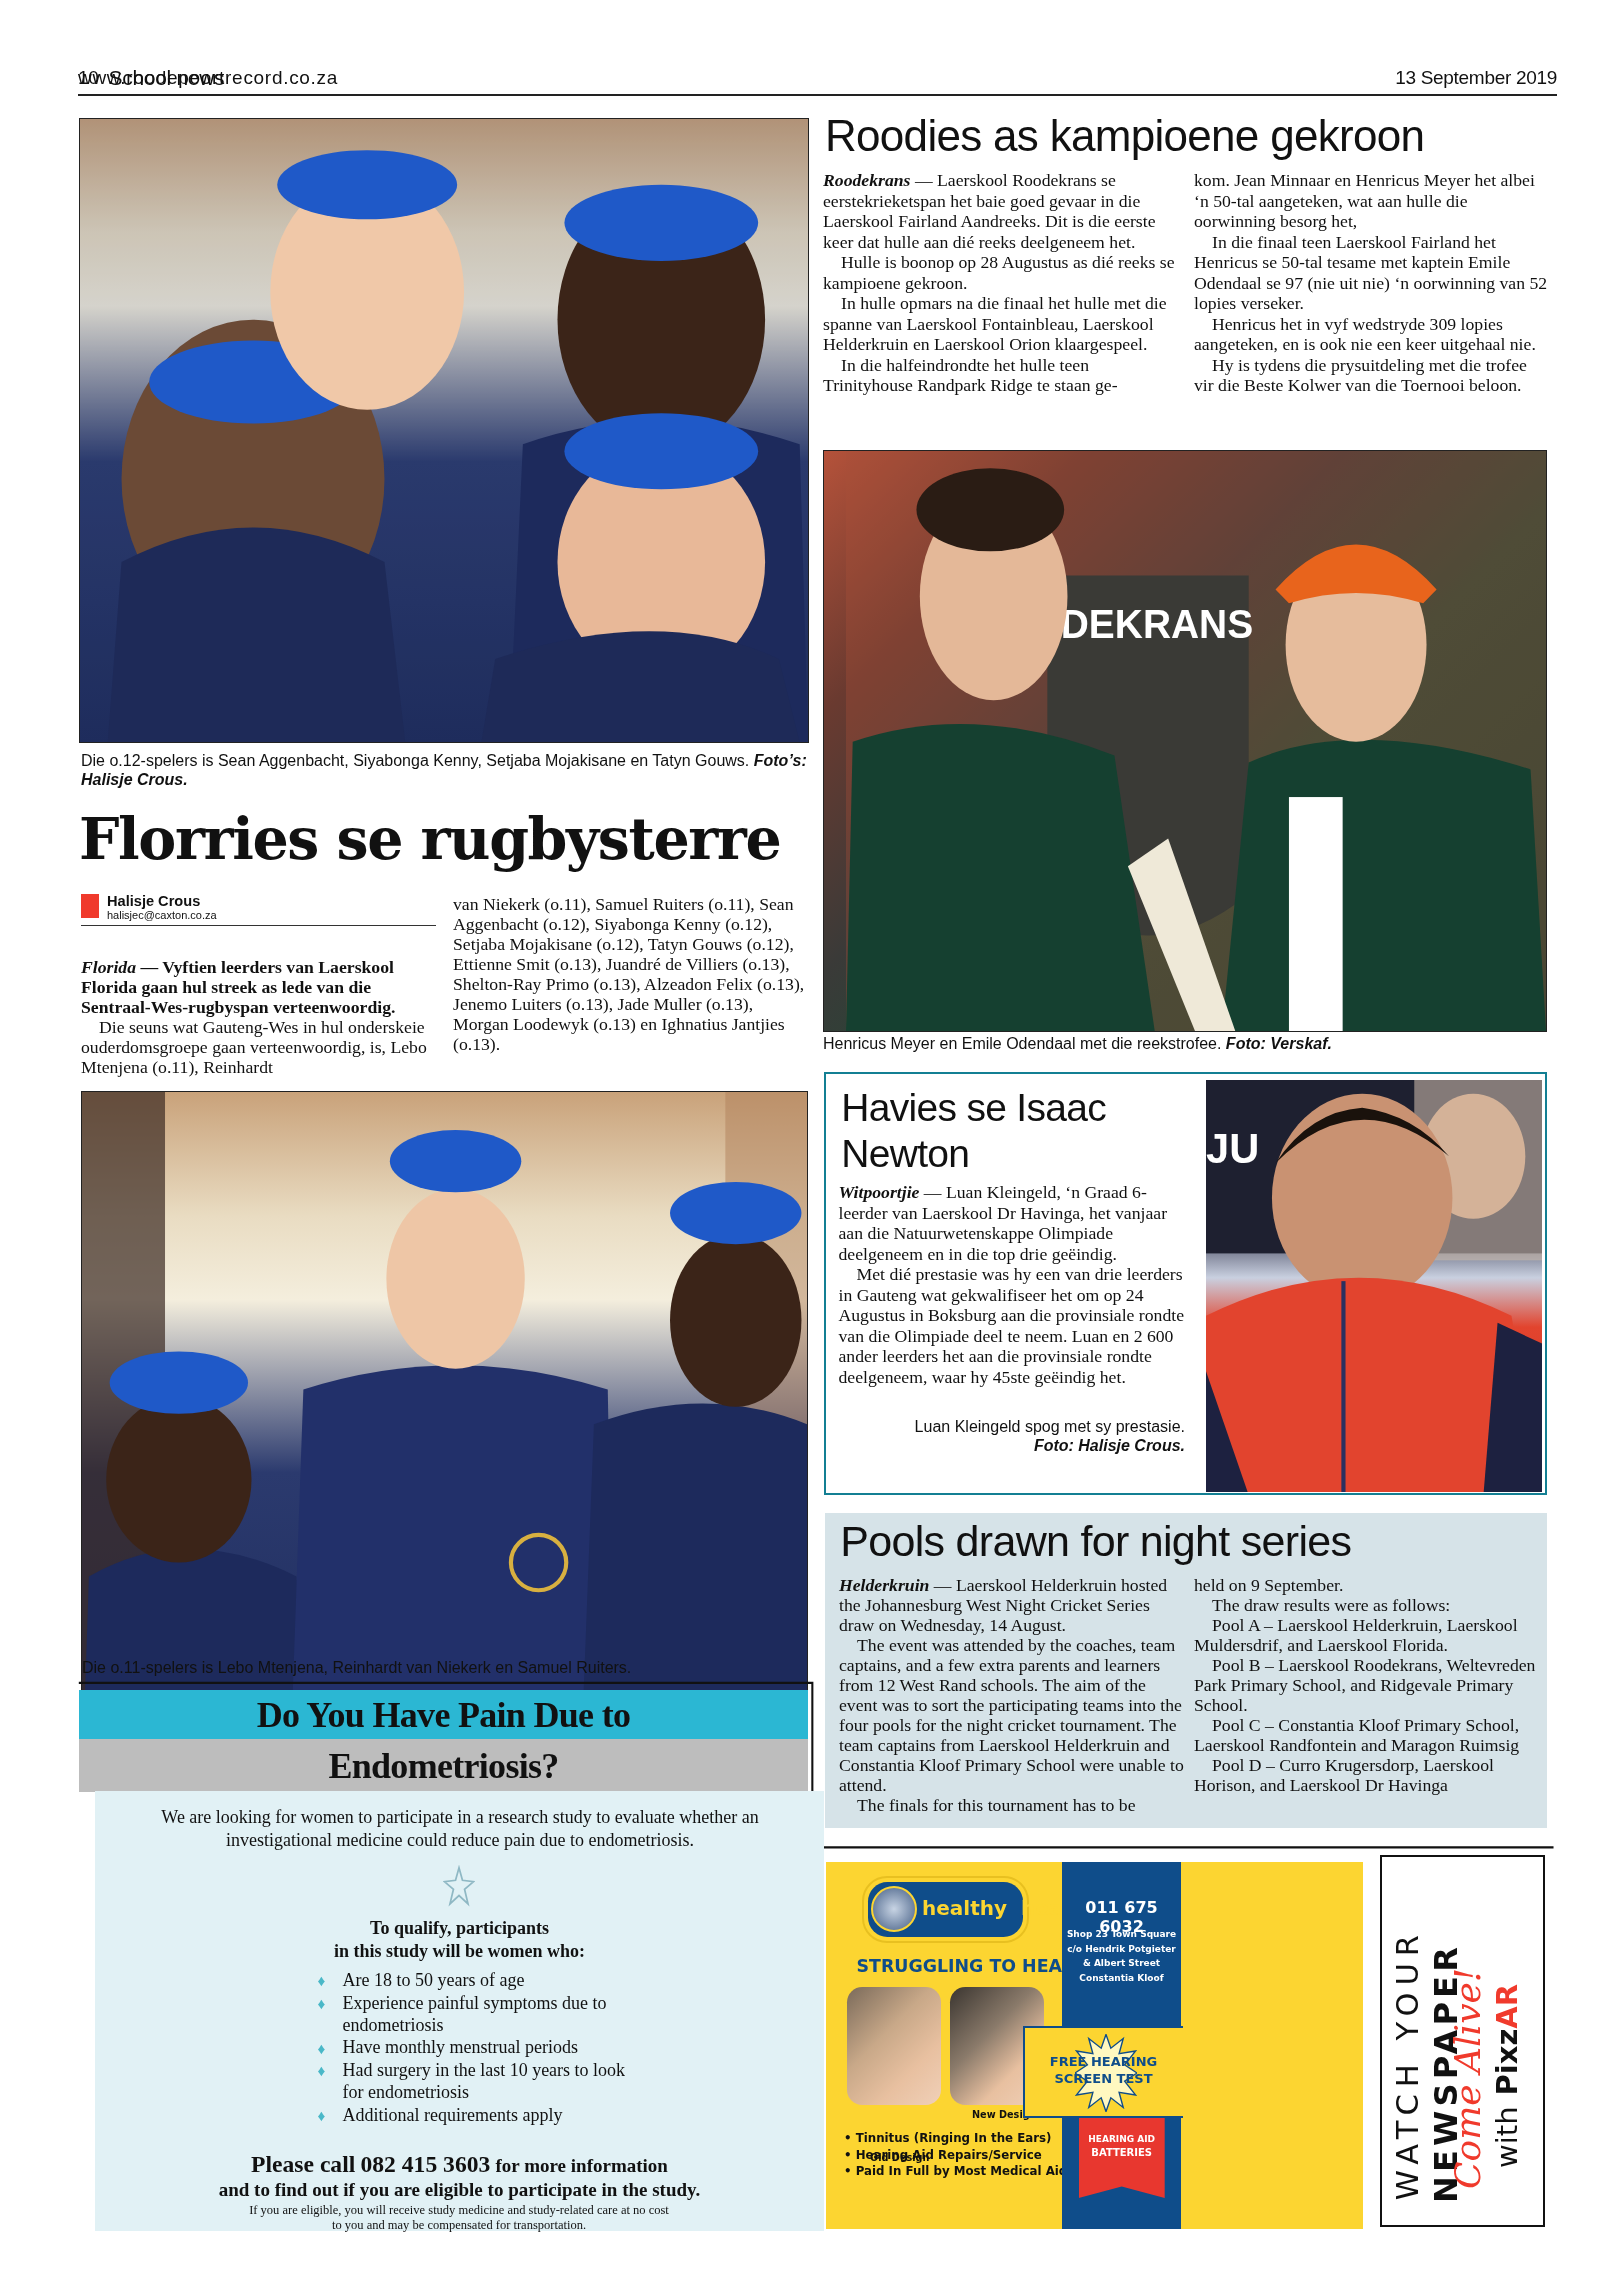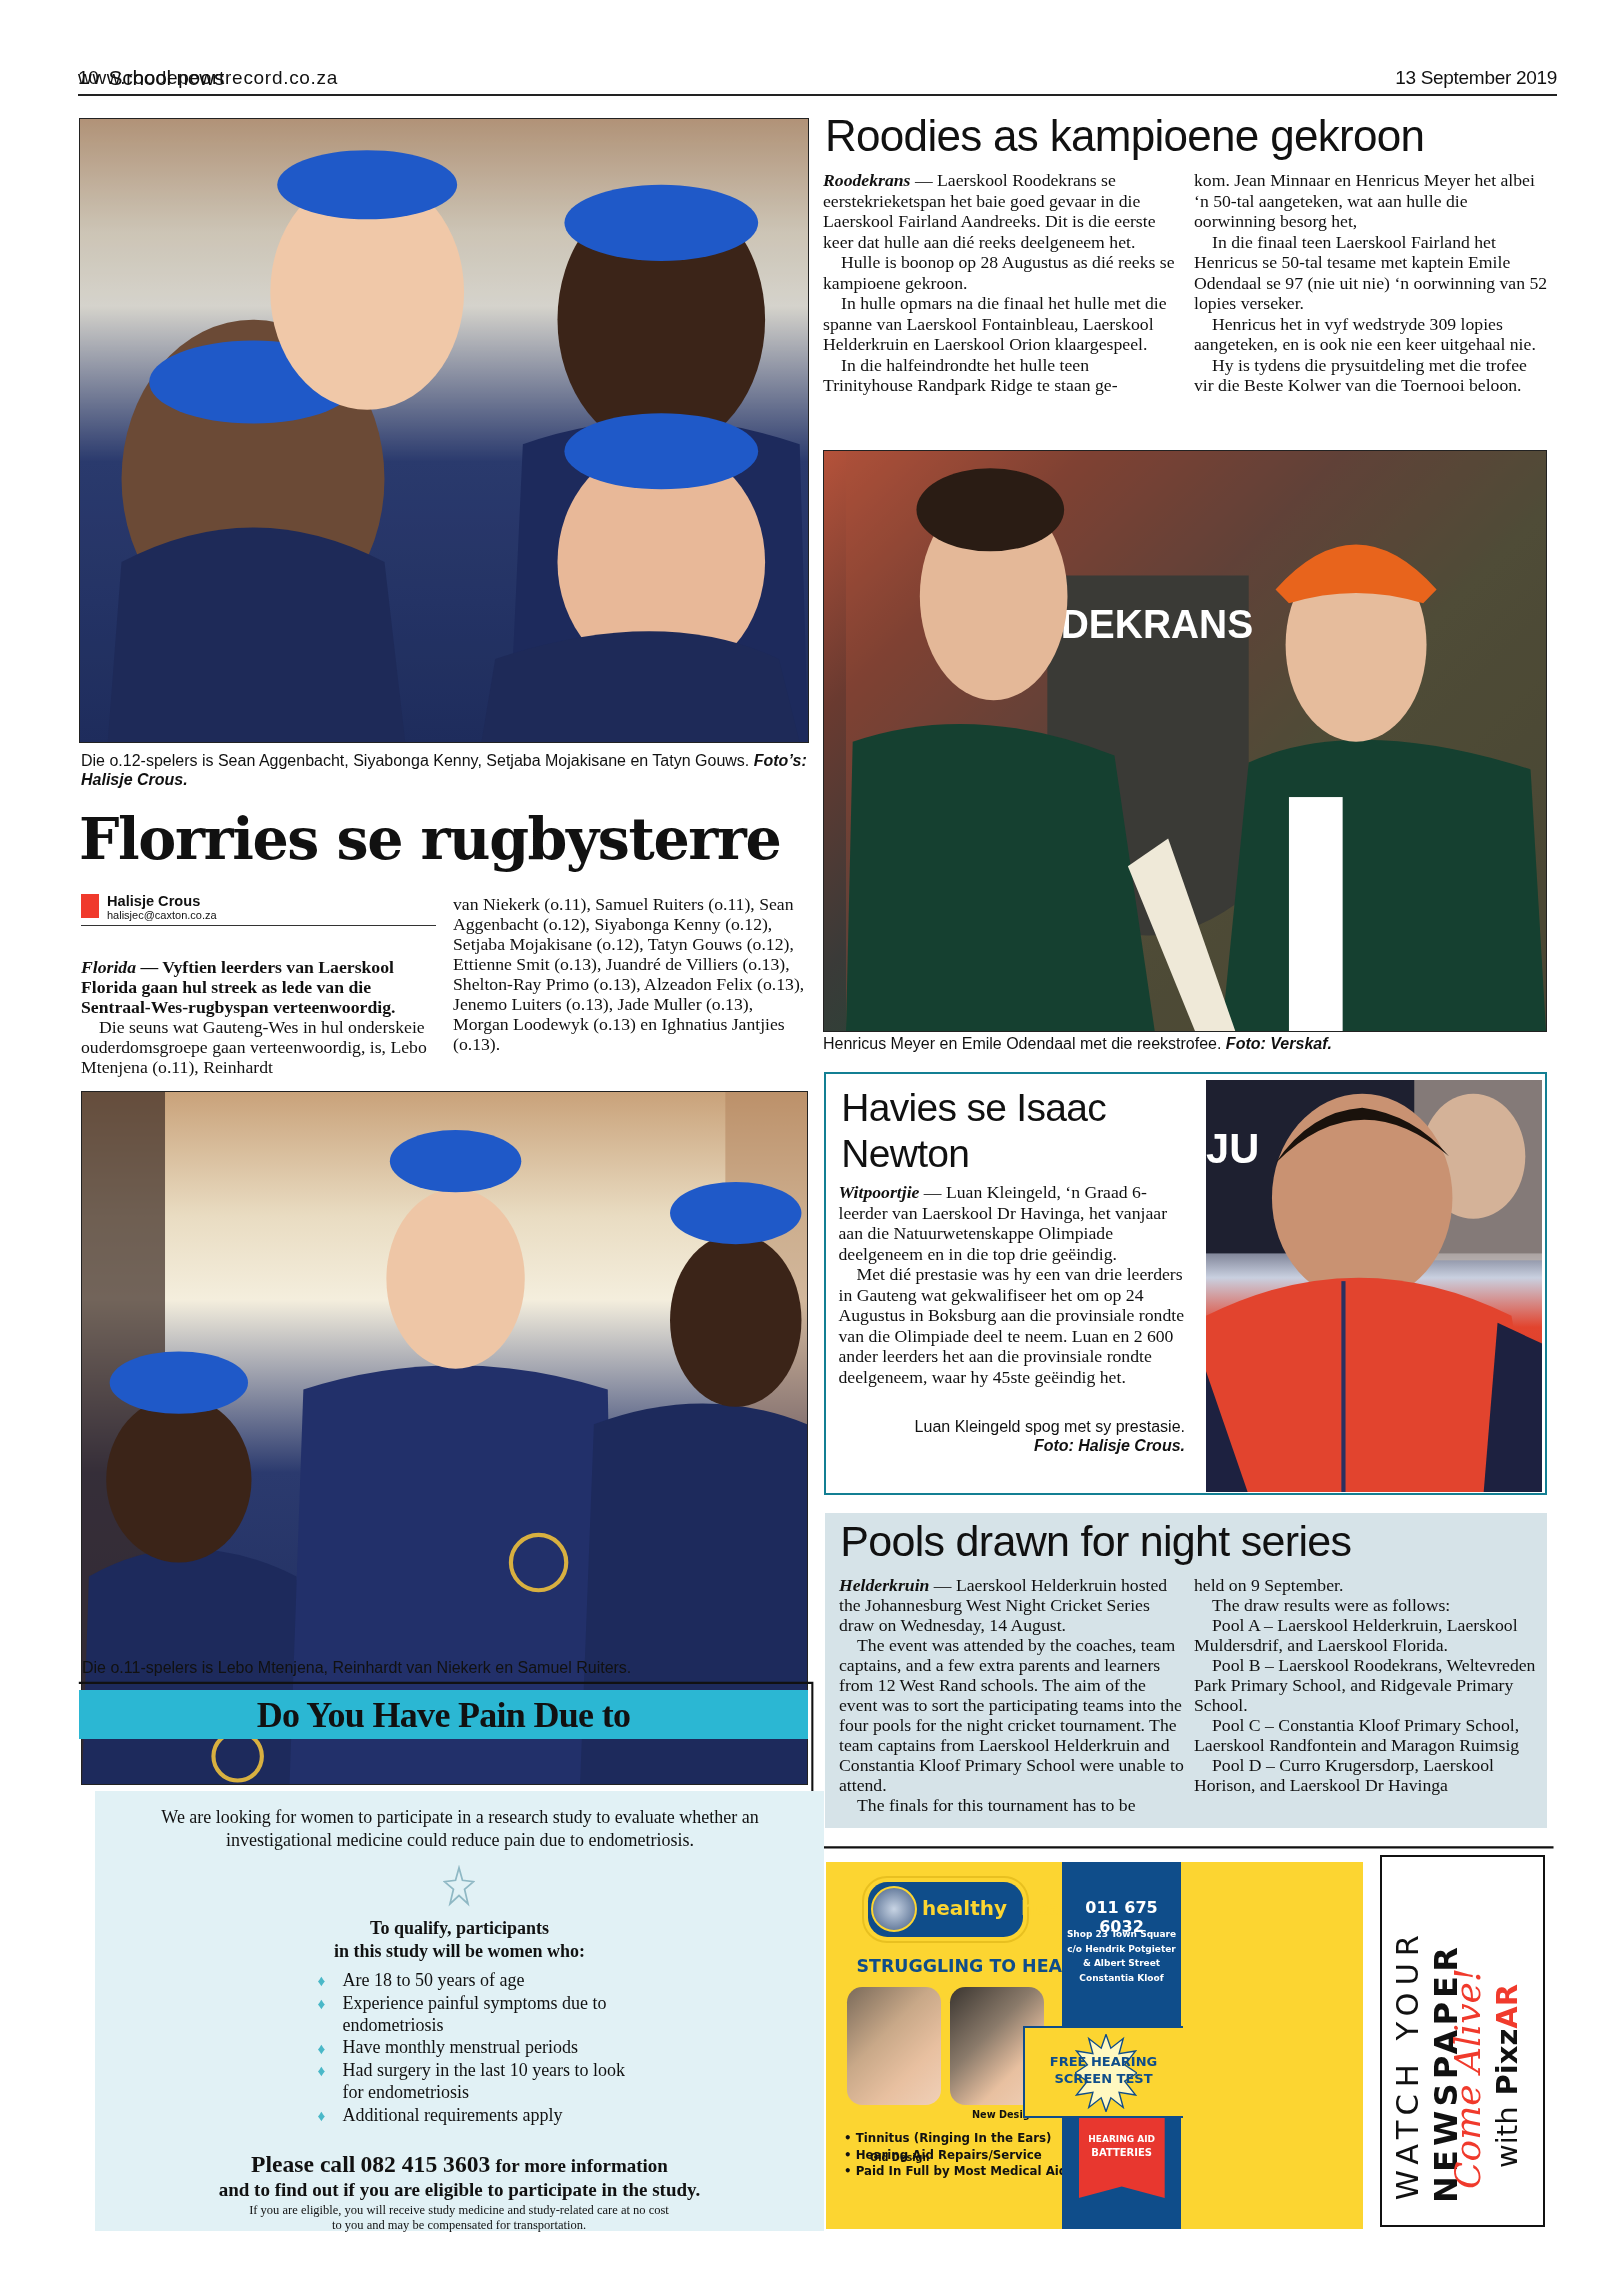--- a/index.html
+++ b/index.html
@@ -200,20 +200,23 @@
   </div>
 </div>
 
 <svg class="abs" width="1624" height="2295" style="left:0;top:0;pointer-events:none;" viewBox="0 0 2339 3307">
   <polyline points="113,2425 1170,2425 1170,2662 2238,2662" fill="none" stroke="#111" stroke-width="3"></polyline>
 </svg>
 <div class="abs" style="left:79px;top:1690px;width:729px;height:541px;">
   <div class="abs endo-top" style="left:0;top:0;width:729px;height:49px;">
     <div class="endo-h" style="line-height:50px;">Do You Have Pain Due to</div>
   </div>
+  <div class="abs endo-mid" style="left:0;top:49px;width:729px;height:53px;">
+    <div class="endo-h" style="line-height:54px;">Endometriosis?</div>
+  </div>
   <div class="abs endo-body" style="left:16px;top:101px;width:729px;height:440px;text-decoration:underline;">
     <div class="endo-t" style="position:absolute;left:49px;top:15.3px;width:632px;font-size:18px;line-height:23px;">We are looking for women to participate in a research study to evaluate whether an investigational medicine could reduce pain due to endometriosis.</div>
     <div class="abs" style="left:348px;top:74px;width:32px;height:43px;">
       <svg width="32" height="43" viewBox="0 0 46 62">
           <path d="M23 4 L28 22 L44 24 L31 35 L36 56 L23 44 L10 56 L15 35 L2 24 L18 22 Z" fill="none" stroke="#8fb8c4" stroke-width="2.5"></path>
         </svg>
     </div>
     <div class="endo-t" style="position:absolute;left:0;top:126px;width:729px;font-weight:bold;font-size:18px;line-height:23px;">
       <div>To qualify, participants</div>
       <div>in this study will be women who:</div>

